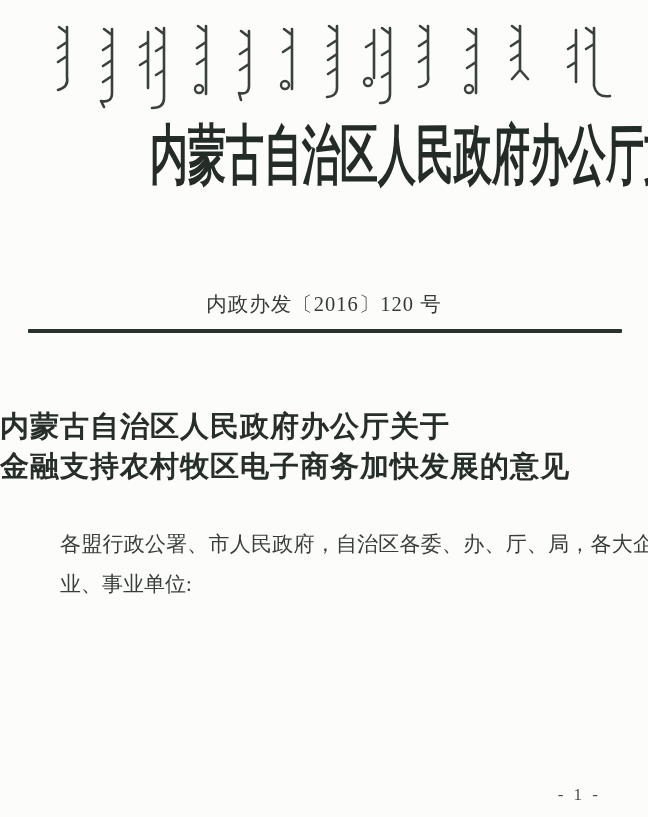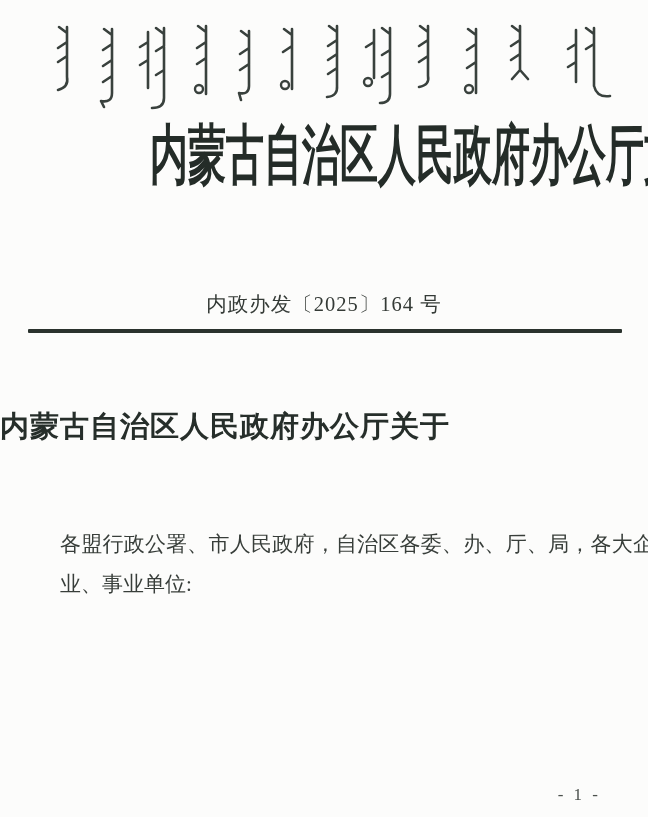--- a/index.html
+++ b/index.html
@@ -158,26 +158,27 @@
       <path d="M512,6 l8,6 M520,6 v44 M520,20 l-9,6 M520,34 l-9,6 M520,50 l-8,9 M520,50 l8,9"></path>
 
       <path d="M576,10 v52 M576,24 l-8,5 M576,42 l-8,5 M586,8 l8,6 M594,8 v58 M594,24 l-8,5 M594,66 q3,12 16,10"></path>
     </svg>
   </div>
 
   <div class="agency-title-wrap">
     <span class="agency-title">内蒙古自治区人民政府办公厅文件</span>
   </div>
 
-  <div class="doc-number">内政办发〔2025〕164 号</div>
+  <div class="doc-number">内政办发〔2016〕120 号</div>
 
   <div class="rule"></div>
 
   <div class="doc-title">
     <div>内蒙古自治区人民政府办公厅关于</div>
+    <div>金融支持农村牧区电子商务加快发展的意见</div>
   </div>
 
   <div class="body-text">
     <p>各盟行政公署、市人民政府，自治区各委、办、厅、局，各大企业、事业单位:</p>
   </div>
 
   <div class="page-number">- 1 -</div>
 
 </div>
 

